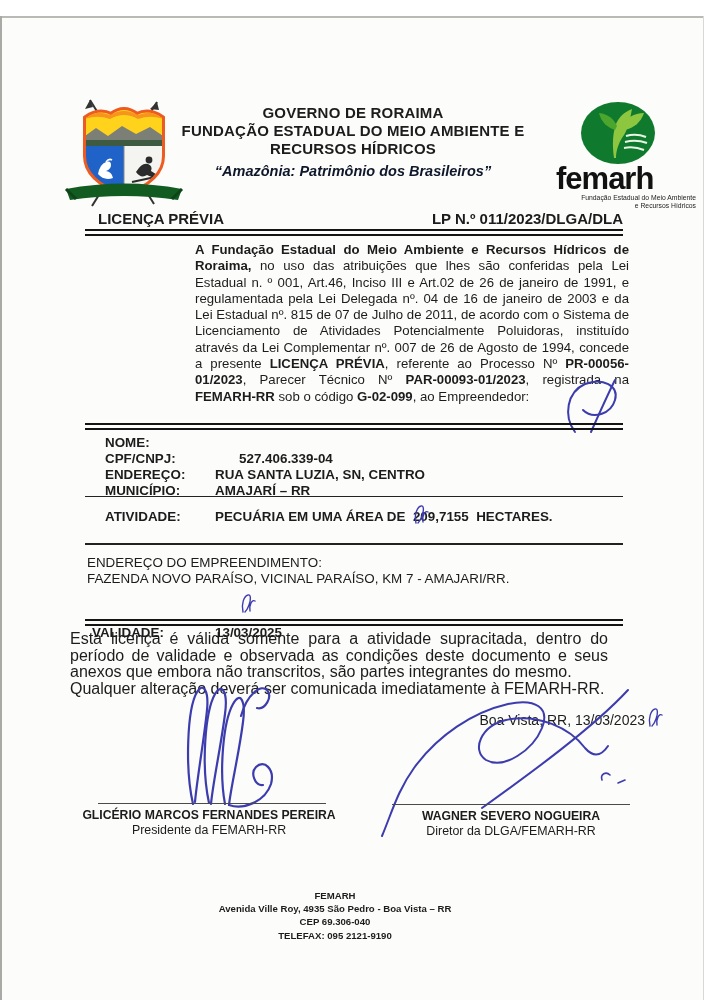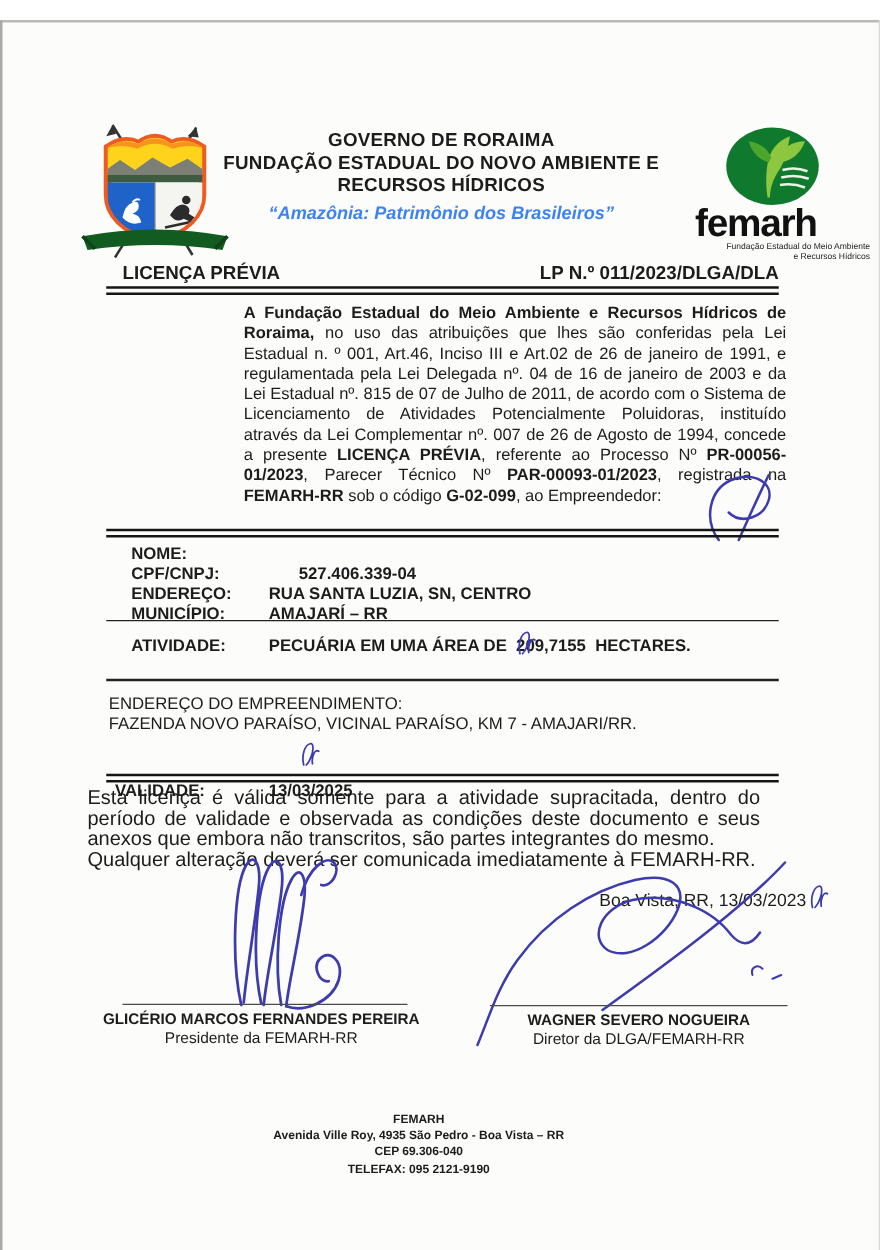--- a/index.html
+++ b/index.html
@@ -12,21 +12,21 @@
   .abs{position:absolute;}
   
   .edge-top{left:0;top:0;width:704px;height:2px;background:#b9b9b6;}
   .edge-left{left:0;top:0;width:2px;height:1000px;background:#a9a9a6;}
   .edge-right{right:0;top:0;width:1px;height:1000px;background:#d8d8d4;}
   .edge-bottom{left:14px;top:990px;width:690px;height:5px;background:#1d2330;transform:rotate(-0.15deg);}
 
   
   .hdr-titles{left:152px;top:88px;width:402px;text-align:center;}
   .hdr-titles .l{font-weight:bold;font-size:15px;line-height:18px;letter-spacing:0.2px;}
-  .motto{margin-top:5px;font-weight:bold;font-style:italic;font-size:14.5px;color:#3b82f6;}
+  .motto{margin-top:5px;font-weight:bold;font-style:italic;font-size:14.5px;color:#0f172a;}
   .femarh{left:556px;top:84px;width:140px;}
   .femarh-name{font-weight:bold;font-size:31px;letter-spacing:-1px;line-height:30px;margin-top:-2px;color:#111;}
   .femarh-tag{font-size:6.8px;line-height:8px;text-align:right;color:#222;}
 
   
   .title-row{left:85px;top:194px;width:538px;display:flex;justify-content:space-between;font-weight:bold;font-size:15px;}
   .title-row .lt{margin-left:13px;}
   .rule2{left:85px;width:538px;height:3px;border-top:2.6px solid #141414;border-bottom:2.6px solid #141414;}
   .rule1{left:85px;width:538px;border-top:1.7px solid #222;}
 
@@ -95,21 +95,21 @@
         <path d="M76,86 L104,80" stroke="#2b2b2b" stroke-width="2"></path>
       </g>
 
       <path d="M10,93 Q68,82 126,93 L122,104 Q68,96 14,104 Z" fill="#135c21"></path>
       <path d="M10,93 l10,10 M126,93 l-10,10" stroke="#0d4418" stroke-width="3"></path>
     </svg>
   </div>
 
   <div class="abs hdr-titles">
     <div class="l">GOVERNO DE RORAIMA</div>
-    <div class="l">FUNDAÇÃO ESTADUAL DO NOVO AMBIENTE E</div>
+    <div class="l">FUNDAÇÃO ESTADUAL DO MEIO AMBIENTE E</div>
     <div class="l">RECURSOS HÍDRICOS</div>
     <div class="motto">“Amazônia: Patrimônio dos Brasileiros”</div>
   </div>
 
   <div class="abs femarh">
     <svg width="140" height="66" viewBox="0 0 140 66">
       <ellipse cx="62" cy="33" rx="37" ry="31" fill="#0f7a2e"></ellipse>
       <path d="M58,58 C56,44 57,32 60,24 C63,17 68,12 76,9 C74,20 72,30 66,38 C63,43 60,50 60,58 Z" fill="#8dc63f"></path>
       <path d="M59,30 C52,28 45,22 43,13 C52,14 58,19 61,26 Z" fill="#4ca52d"></path>
       <path d="M66,26 C70,18 78,13 88,13 C85,22 78,28 69,30 Z" fill="#8dc63f"></path>

